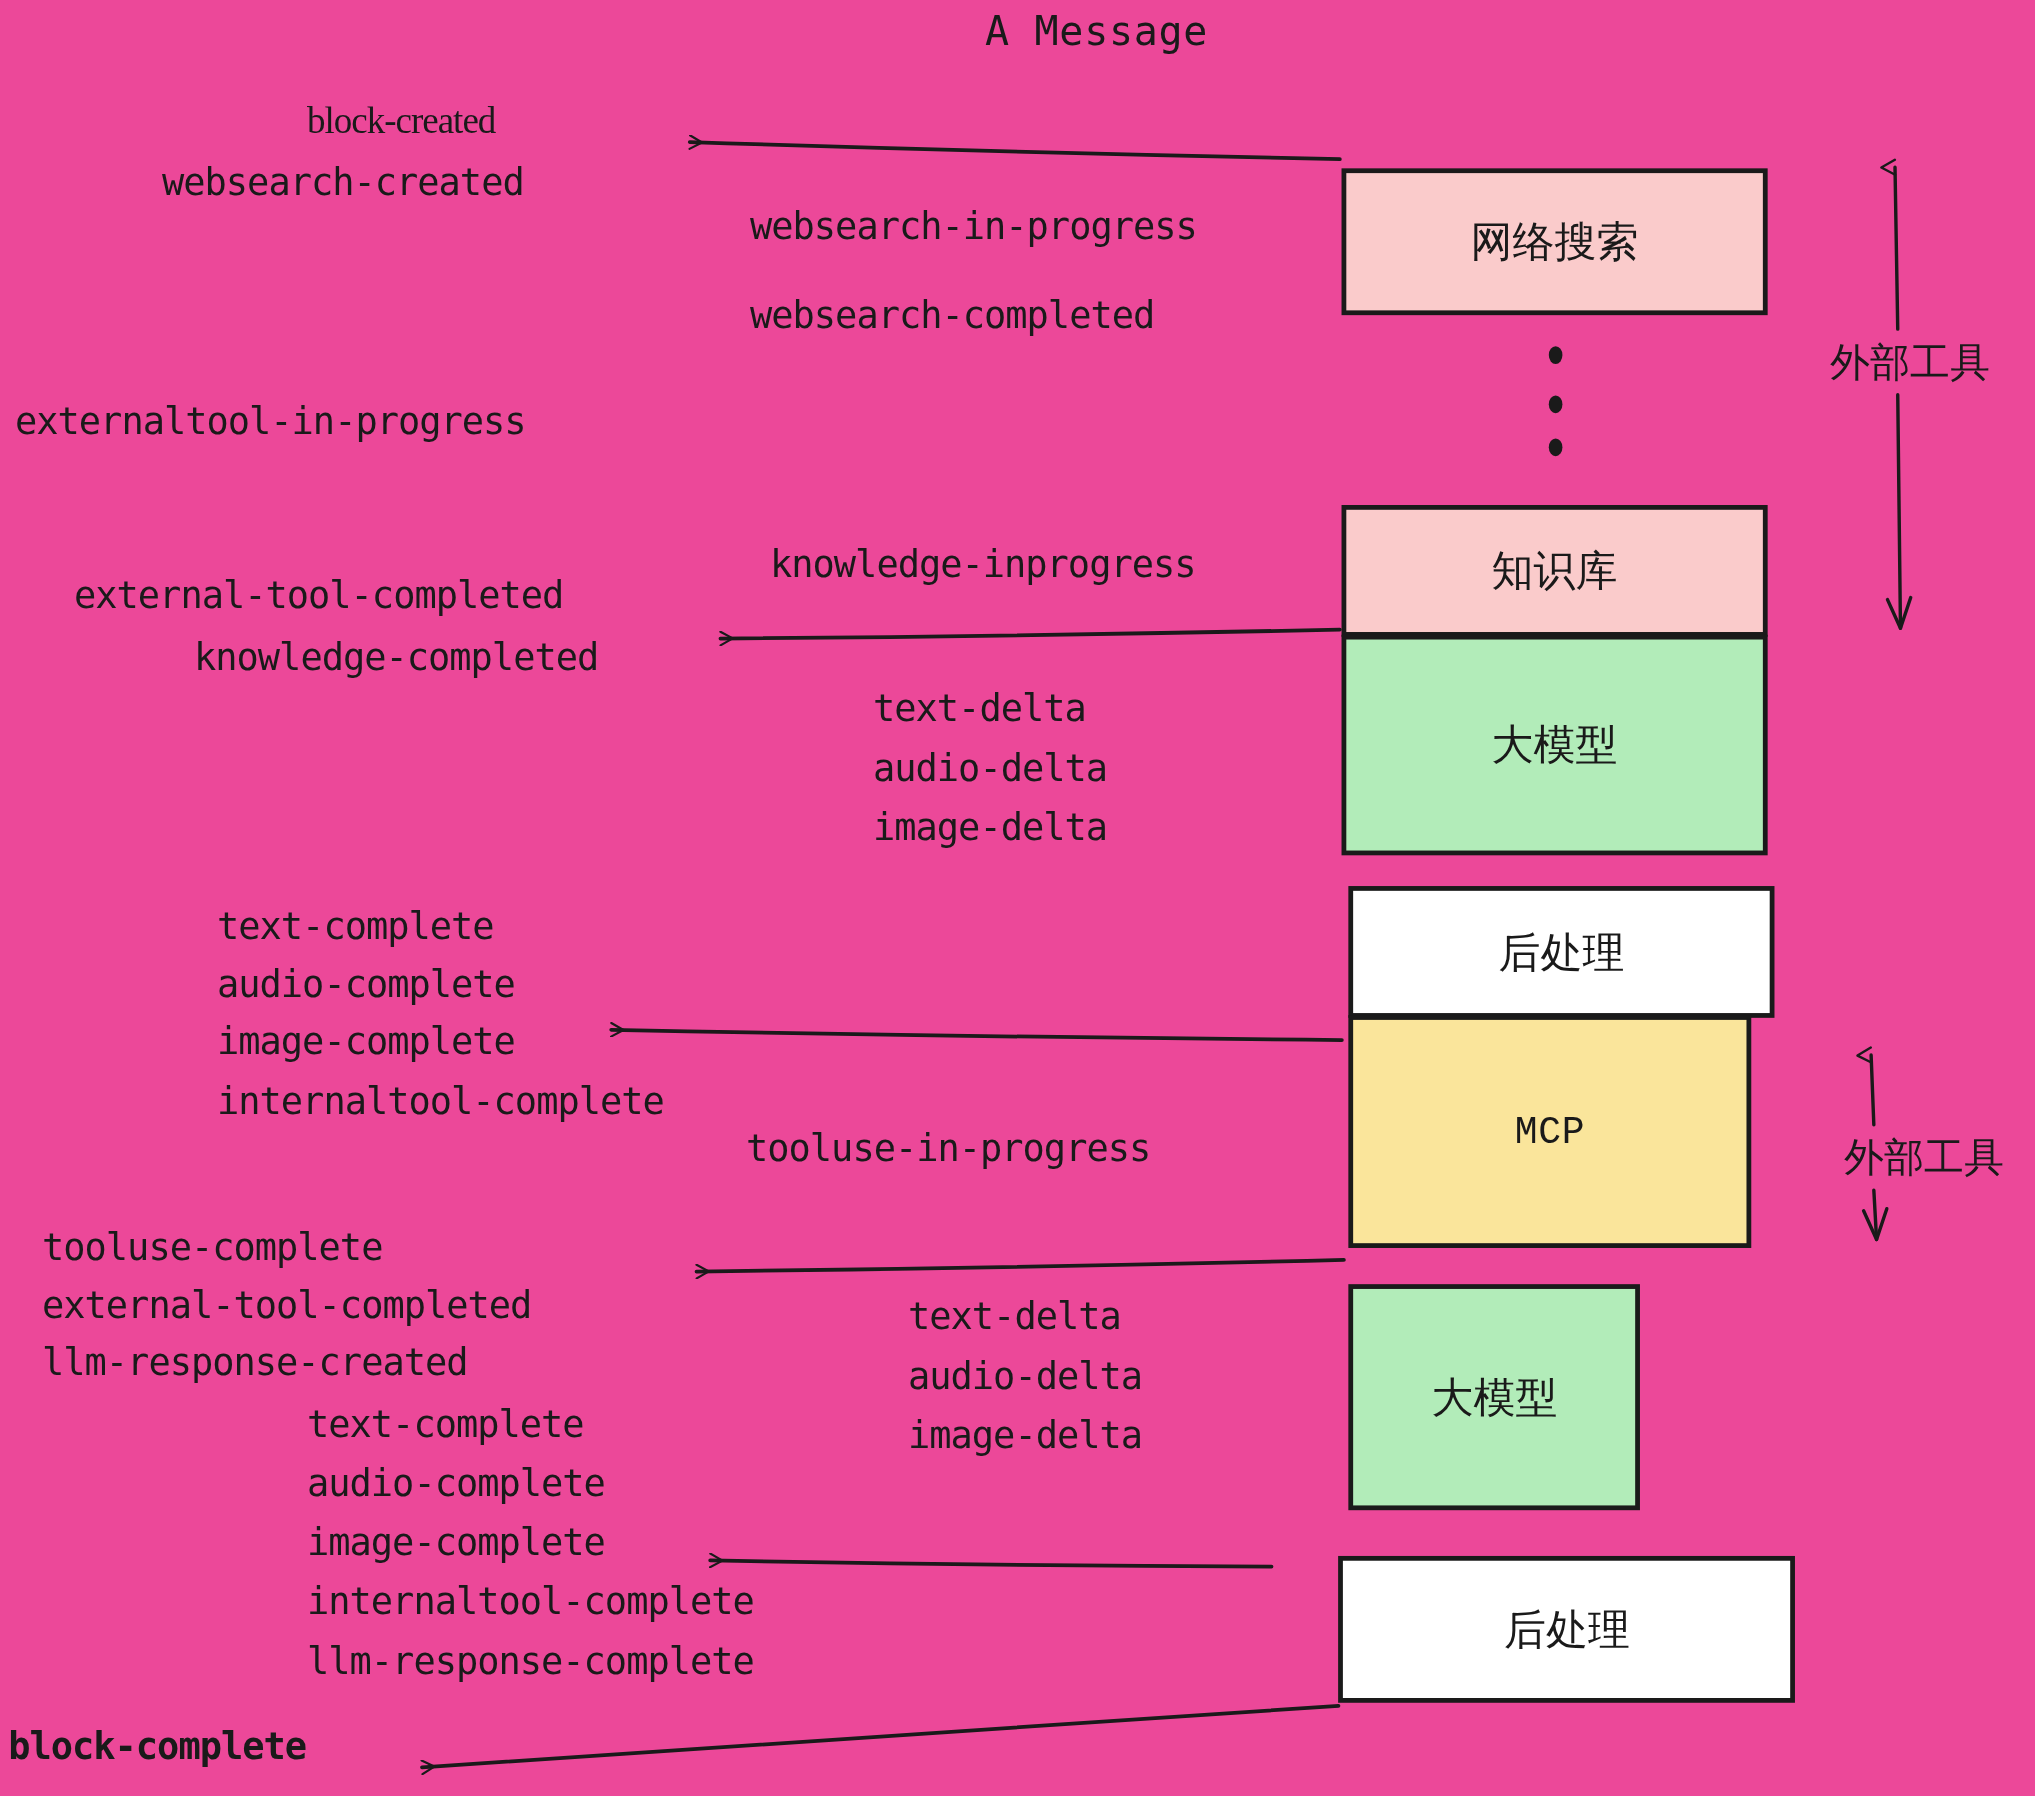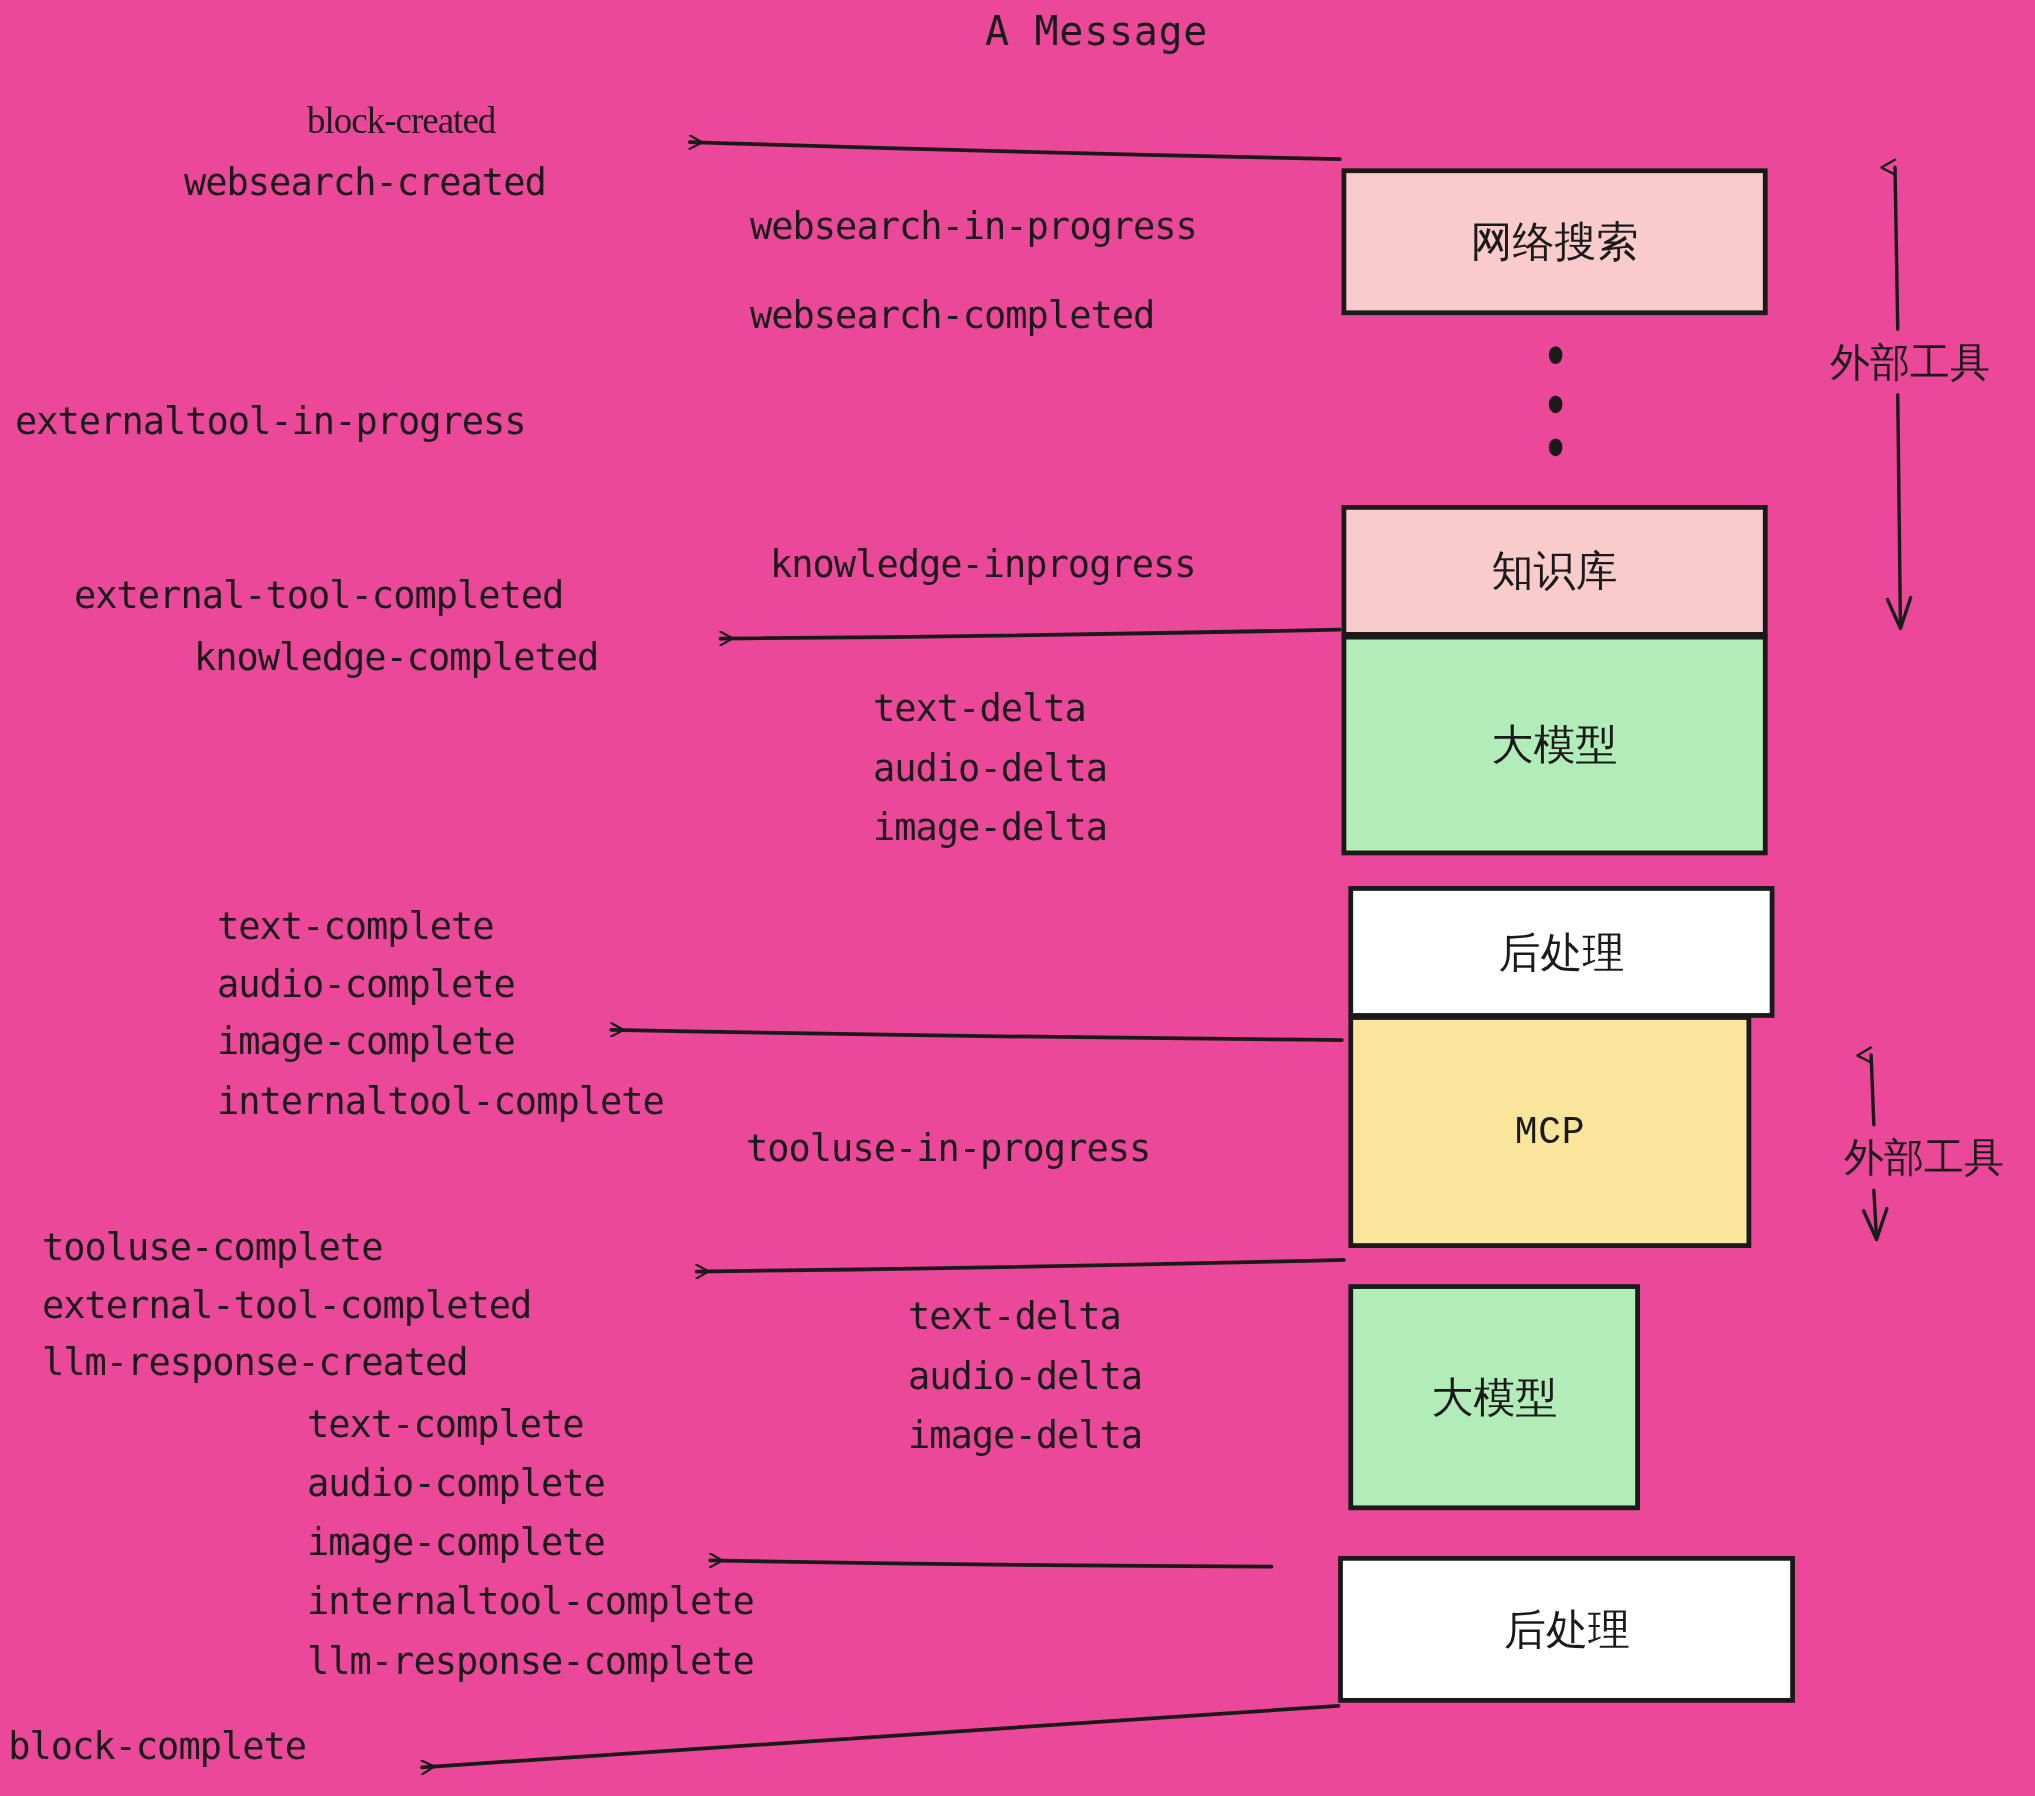--- a/index.html
+++ b/index.html
@@ -109,37 +109,37 @@
         <ellipse cx="2278" cy="520" rx="10" ry="13" fill="#1A1A1A"></ellipse>
         <ellipse cx="2278" cy="592" rx="10" ry="13" fill="#1A1A1A"></ellipse>
         <ellipse cx="2278" cy="655" rx="10" ry="13" fill="#1A1A1A"></ellipse>
       </g>
   </svg>
 
   <div class="title" style="left:985px; top:8.2px;">A Message</div>
 
   <div id="left-events">
       <div class="evt" style="left: 307px; top: 102px; font-family: Liberation Serif, serif;">block-created</div>
-      <div class="evt" style="left: 184px; top: 164px;">websearch-created</div>
+      <div class="evt" style="left: 162px; top: 164px;">websearch-created</div>
       <div class="evt" style="left: 15px; top: 403px;">externaltool-in-progress</div>
       <div class="evt" style="left: 74px; top: 577px;">external-tool-completed</div>
       <div class="evt" style="left: 194px; top: 639px;">knowledge-completed</div>
       <div class="evt" style="left: 217px; top: 908px;">text-complete</div>
       <div class="evt" style="left: 217px; top: 966px;">audio-complete</div>
       <div class="evt" style="left: 217px; top: 1023px;">image-complete</div>
       <div class="evt" style="left: 217px; top: 1083px;">internaltool-complete</div>
       <div class="evt" style="left: 42px; top: 1229px;">tooluse-complete</div>
       <div class="evt" style="left: 42px; top: 1287px;">external-tool-completed</div>
       <div class="evt" style="left: 42px; top: 1344px;">llm-response-created</div>
       <div class="evt" style="left: 307px; top: 1406px;">text-complete</div>
       <div class="evt" style="left: 307px; top: 1465px;">audio-complete</div>
       <div class="evt" style="left: 307px; top: 1524px;">image-complete</div>
       <div class="evt" style="left: 307px; top: 1583px;">internaltool-complete</div>
       <div class="evt" style="left: 307px; top: 1643px;">llm-response-complete</div>
-      <div class="evt" style="left: 8.2px; top: 1728px;">block-complete</div>
+      <div class="evt" style="left: 8.2px; top: 1728px; font-weight: bold;">block-complete</div>
     </div>
   <div id="right-events">
       <div class="evt" style="left: 750px; top: 208px;">websearch-in-progress</div>
       <div class="evt" style="left: 750px; top: 297px;">websearch-completed</div>
       <div class="evt" style="left: 770px; top: 546px;">knowledge-inprogress</div>
       <div class="evt" style="left: 873px; top: 690px;">text-delta</div>
       <div class="evt" style="left: 873px; top: 750px;">audio-delta</div>
       <div class="evt" style="left: 873px; top: 809px;">image-delta</div>
       <div class="evt" style="left: 746px; top: 1130px;">tooluse-in-progress</div>
       <div class="evt" style="left: 908px; top: 1298px;">text-delta</div>

